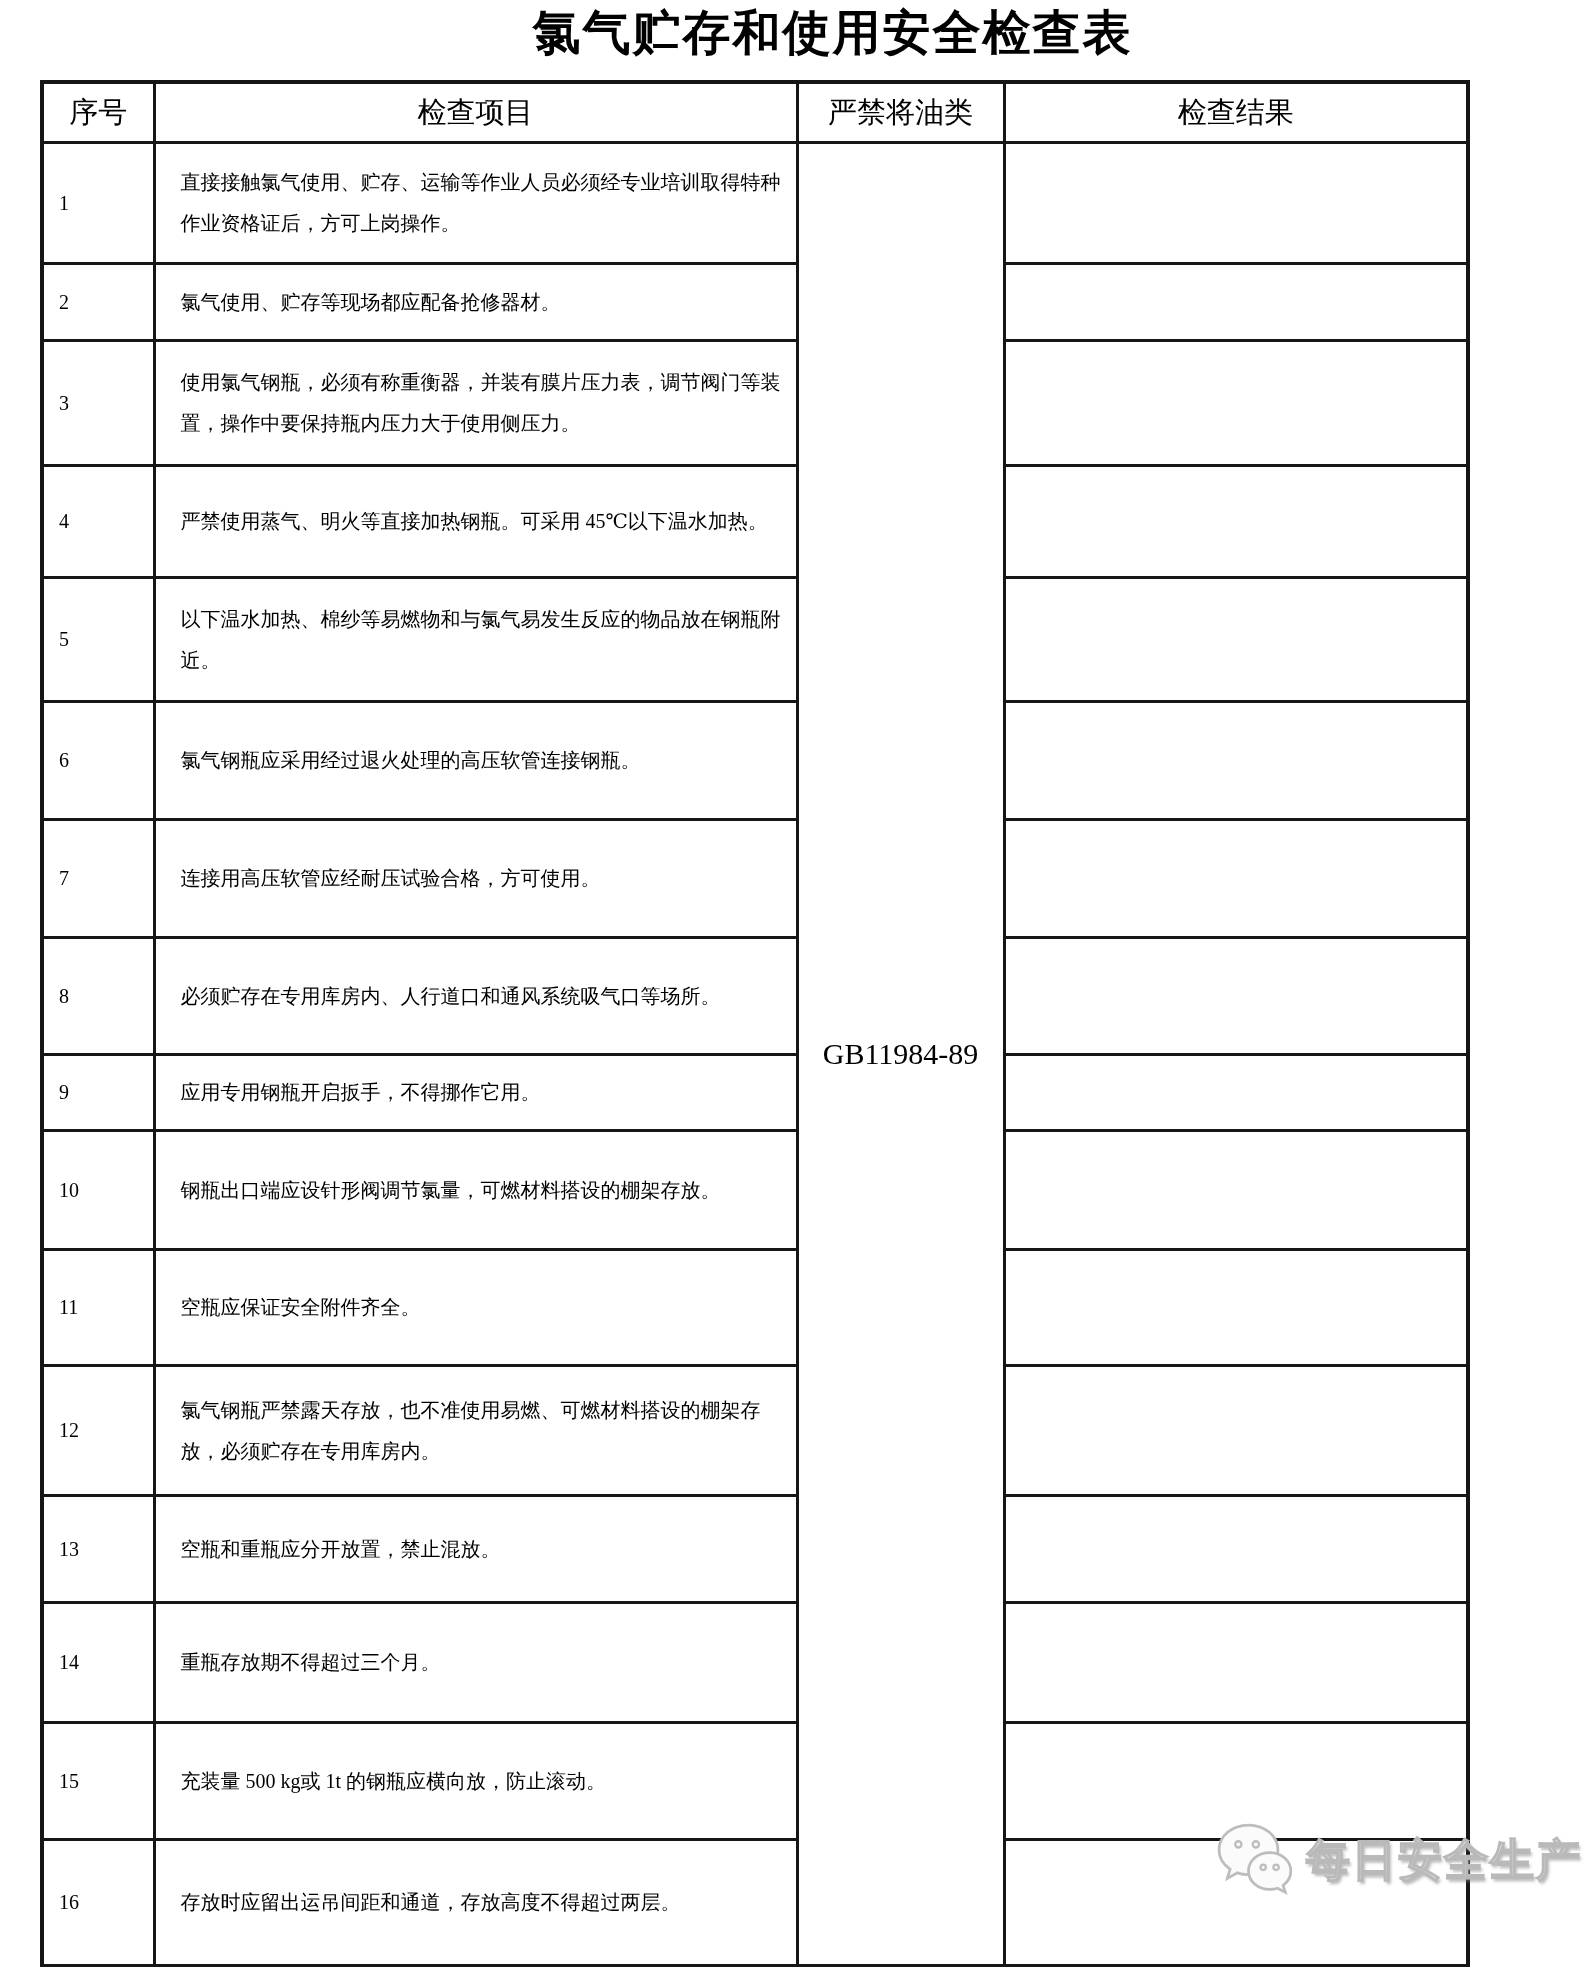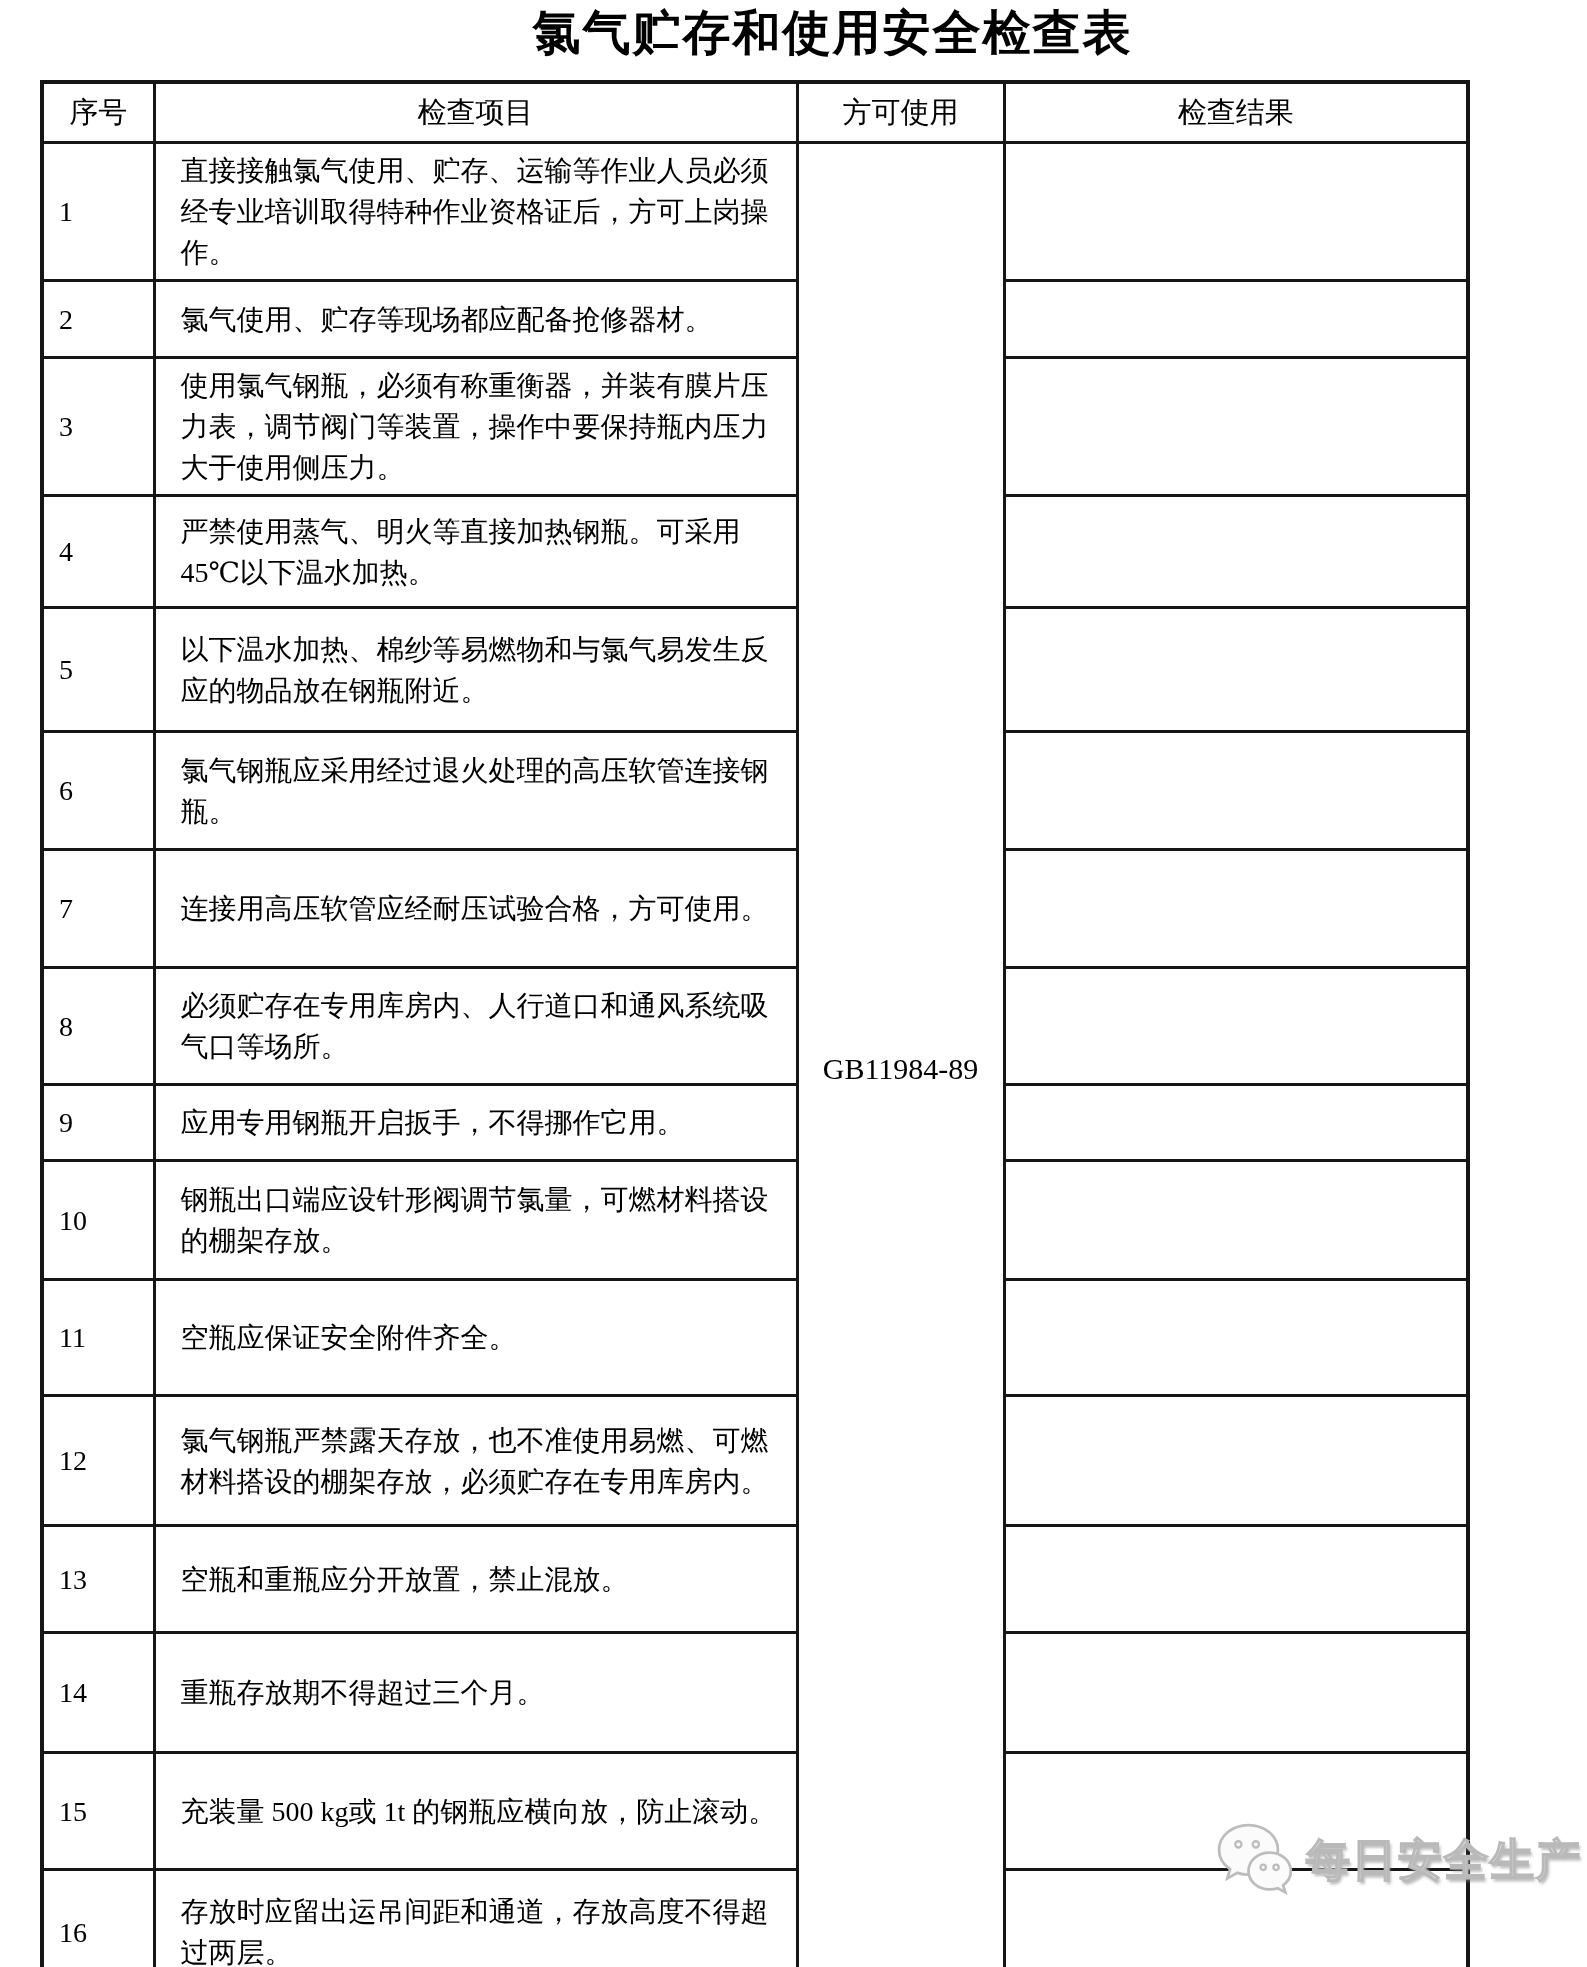--- a/index.html
+++ b/index.html
@@ -25,21 +25,21 @@
     position:absolute;
     left:40px;top:80px;
     width:1426px;
     border-collapse:collapse;
     table-layout:fixed;
     border:4px solid #161616;
   }
   .checklist th,.checklist td{
     border:3px solid #161616;
     vertical-align:middle;
-    font-size:28px;
+    font-size:20px;
     line-height:41px;
     padding:0;
     overflow:hidden;
   }
   .checklist th{
     font-weight:normal;
     font-size:29px;
     text-align:center;
     height:57px;
   }
@@ -109,21 +109,21 @@
   <colgroup>
     <col style="width:112px">
     <col style="width:643px">
     <col style="width:207px">
     <col style="width:464px">
   </colgroup>
   <thead>
     <tr>
       <th>序号</th>
       <th>检查项目</th>
-      <th>方可使用</th>
+      <th>严禁将油类</th>
       <th>检查结果</th>
     </tr>
   </thead>
   <tbody>
     <tr>
       <td class="no-cell">1</td>
       <td class="item-cell">直接接触氯气使用、贮存、运输等作业人员必须经专业培训取得特种作业资格证后，方可上岗操作。</td>
       <td class="basis-cell" rowspan="16">GB11984-89</td>
       <td class="result-cell"></td>
     </tr>

